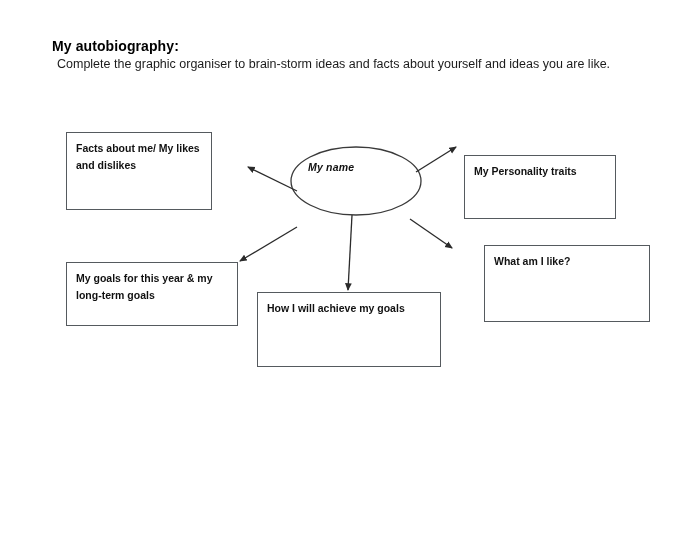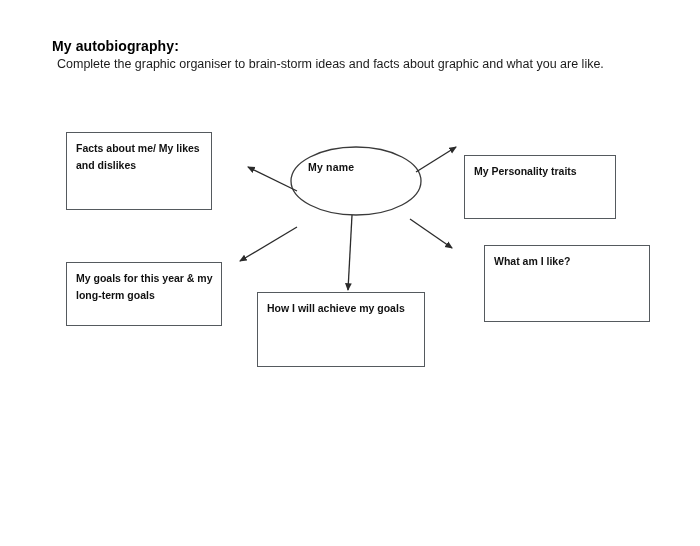--- a/index.html
+++ b/index.html
@@ -70,43 +70,44 @@
     top: 7px;
     right: 7px;
     font-size: 10.5px;
     font-weight: bold;
     line-height: 17px;
     color: #111111;
   }
 
   #box-facts      { left: 66px;  top: 132px; width: 146px; height: 78px; }
   #box-traits     { left: 464px; top: 155px; width: 152px; height: 64px; }
-  #box-goals      { left: 66px;  top: 262px; width: 156px; height: 64px; }
+  #box-goals      { left: 66px;  top: 262px; width: 172px; height: 64px; }
   #box-whatlike   { left: 484px; top: 245px; width: 166px; height: 77px; }
-  #box-achieve    { left: 257px; top: 292px; width: 168px; height: 75px; }
+  #box-achieve    { left: 257px; top: 292px; width: 184px; height: 75px; }
 
   
   .ellipse-label {
     position: absolute;
     left: 308px;
     top: 161px;
     font-size: 10.5px;
     font-weight: bold;
+    font-style: italic;
     color: #111111;
     letter-spacing: 0.2px;
   }
 </style>
 </head>
 <body>
 
 <div class="page">
 
   <div class="header">
     <div class="title">My autobiography:</div>
-    <div class="instruction">Complete the graphic organiser to brain-storm ideas and facts about graphic and what you are like.</div>
+    <div class="instruction">Complete the graphic organiser to brain-storm ideas and facts about yourself and ideas you are like.</div>
   </div>
 
   <div class="diagram">
     <svg width="700" height="546" viewBox="0 0 700 546">
       <defs>
         <marker id="arrowhead" markerWidth="7" markerHeight="7" refX="5.2" refY="2.6" orient="auto" markerUnits="strokeWidth">
           <path d="M0,0 L6,2.6 L0,5.2 Z" fill="#2b2b2b"></path>
         </marker>
       </defs>
 

